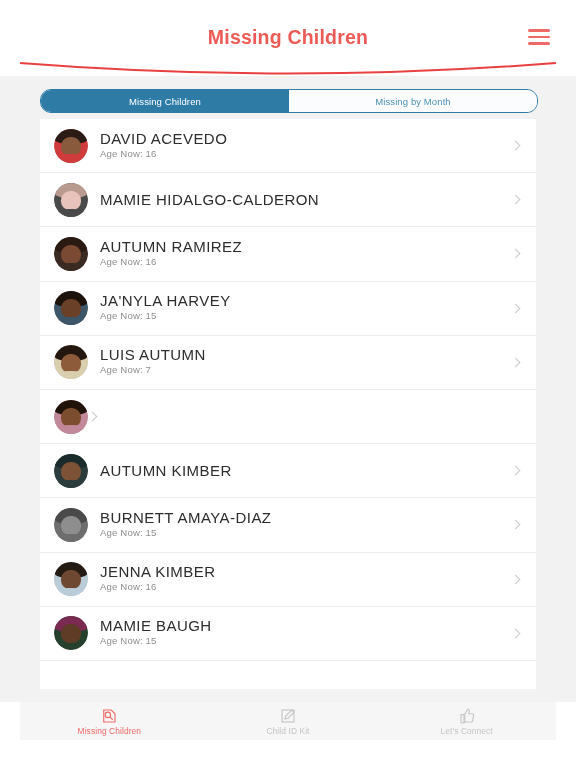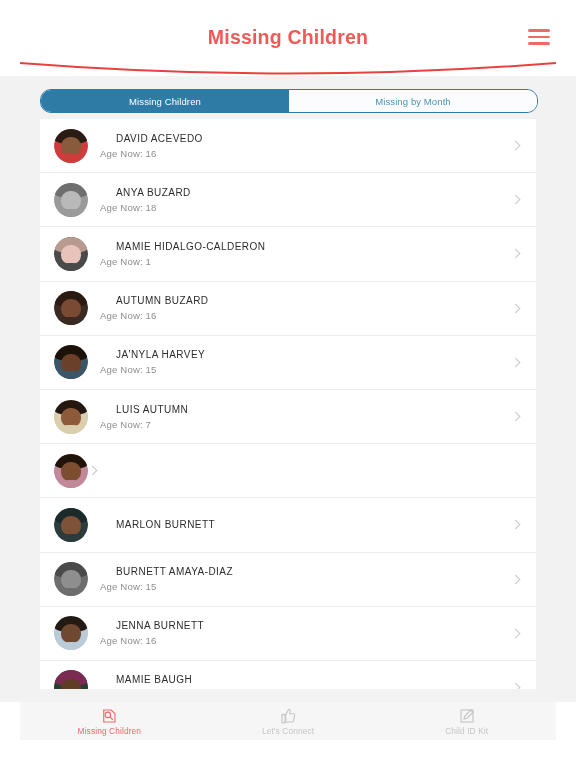--- a/index.html
+++ b/index.html
@@ -109,26 +109,25 @@
     position:absolute;left:22%;right:22%;top:24%;height:56%;
     border-radius:48% 48% 46% 46%;
   }
   .row-text{
     margin-left:12px;
     display:flex;flex-direction:column;justify-content:center;
     flex:1 1 auto;
     min-width:0;
   }
   .row-name{
-    font-size:10px;
+    font-size:15px;
     color:#2c2c2c;
     letter-spacing:.45px;
     line-height:15px;
     white-space:nowrap;
-    margin-left:16px;
   }
   .row-sub{
     font-size:9.6px;
     color:#8e8e8e;
     letter-spacing:.15px;
     line-height:14px;
     margin-top:1px;
     white-space:nowrap;
   }
   .chev{
@@ -218,53 +217,39 @@
                 <span class="shirt" style="background:#d03c3c"></span>
               </div>
               <div class="row-text">
                 <div class="row-name">DAVID ACEVEDO</div>
                 <div class="row-sub">Age Now: 16</div>
               </div>
               <span class="chev"></span>
             </div>
             <div class="row">
               <div class="avatar">
-                <span class="face" style="background:#9a9a9a"></span>
-                <span class="hair" style="background:#6f6f6f"></span>
-                <span class="skin" style="background:#b9b9b9"></span>
-                <span class="shirt" style="background:#9a9a9a"></span>
-              </div>
-              <div class="row-text">
-                <div class="row-name">ANYA BUZARD</div>
-                <div class="row-sub">Age Now: 18</div>
-              </div>
-              <span class="chev"></span>
-            </div>
-            <div class="row">
-              <div class="avatar">
                 <span class="face" style="background:#4a4a4a"></span>
                 <span class="hair" style="background:#b99a8e"></span>
                 <span class="skin" style="background:#e8c3bb"></span>
                 <span class="shirt" style="background:#4a4a4a"></span>
               </div>
               <div class="row-text">
                 <div class="row-name">MAMIE HIDALGO-CALDERON</div>
-                <div class="row-sub">Age Now: 1</div>
               </div>
               <span class="chev"></span>
             </div>
             <div class="row">
               <div class="avatar">
                 <span class="face" style="background:#3a2a22"></span>
                 <span class="hair" style="background:#2b1a12"></span>
                 <span class="skin" style="background:#7a4a33"></span>
                 <span class="shirt" style="background:#3a2a22"></span>
               </div>
               <div class="row-text">
-                <div class="row-name">AUTUMN BUZARD</div>
+                <div class="row-name">AUTUMN RAMIREZ</div>
                 <div class="row-sub">Age Now: 16</div>
               </div>
               <span class="chev"></span>
             </div>
             <div class="row">
               <div class="avatar">
                 <span class="face" style="background:#3c5668"></span>
                 <span class="hair" style="background:#1d1209"></span>
                 <span class="skin" style="background:#6b4028"></span>
                 <span class="shirt" style="background:#3c5668"></span>
@@ -298,21 +283,21 @@
               <span class="chev"></span>
             </div>
             <div class="row">
               <div class="avatar">
                 <span class="face" style="background:#2c3b3b"></span>
                 <span class="hair" style="background:#1b2a2a"></span>
                 <span class="skin" style="background:#7e5236"></span>
                 <span class="shirt" style="background:#2c3b3b"></span>
               </div>
               <div class="row-text">
-                <div class="row-name">MARLON BURNETT</div>
+                <div class="row-name">AUTUMN KIMBER</div>
               </div>
               <span class="chev"></span>
             </div>
             <div class="row">
               <div class="avatar">
                 <span class="face" style="background:#6d6d6d"></span>
                 <span class="hair" style="background:#4a4a4a"></span>
                 <span class="skin" style="background:#8e8e8e"></span>
                 <span class="shirt" style="background:#6d6d6d"></span>
               </div>
@@ -323,21 +308,21 @@
               <span class="chev"></span>
             </div>
             <div class="row">
               <div class="avatar">
                 <span class="face" style="background:#b9ccd8"></span>
                 <span class="hair" style="background:#241a14"></span>
                 <span class="skin" style="background:#6e4830"></span>
                 <span class="shirt" style="background:#b9ccd8"></span>
               </div>
               <div class="row-text">
-                <div class="row-name">JENNA BURNETT</div>
+                <div class="row-name">JENNA KIMBER</div>
                 <div class="row-sub">Age Now: 16</div>
               </div>
               <span class="chev"></span>
             </div>
             <div class="row">
               <div class="avatar">
                 <span class="face" style="background:#25402c"></span>
                 <span class="hair" style="background:#7b2a52"></span>
                 <span class="skin" style="background:#5f3c26"></span>
               </div>
@@ -360,32 +345,32 @@
           <path d="M5 4h10l5 5v11H5z"></path>
           <circle cx="10.5" cy="10.5" r="3.6"></circle>
           <line x1="13.2" y1="13.2" x2="17" y2="17"></line>
         </svg>
       </span>
       <span class="tab-label">Missing Children</span>
     </div>
     <div class="tab inactive">
       <span class="tab-icon">
         <svg viewBox="0 0 24 24" width="18" height="18" fill="none" stroke="#c5c5c7" stroke-width="1.5">
+          <rect x="4" y="4" width="16" height="16"></rect>
+          <path d="M8 16l1-4 8-8 3 3-8 8z"></path>
+        </svg>
+      </span>
+      <span class="tab-label">Child ID Kit</span>
+    </div>
+    <div class="tab inactive">
+      <span class="tab-icon">
+        <svg viewBox="0 0 24 24" width="18" height="18" fill="none" stroke="#c5c5c7" stroke-width="1.5">
           <path d="M9 21V10l4-7c1.6 0 2.4 1 2.1 2.4L14.4 9H19c1.2 0 2 1 1.8 2.1l-1.3 7c-.2 1.1-1 1.9-2.1 1.9H9z"></path>
           <rect x="4" y="10" width="4" height="11"></rect>
         </svg>
       </span>
       <span class="tab-label">Let's Connect</span>
     </div>
-    <div class="tab inactive">
-      <span class="tab-icon">
-        <svg viewBox="0 0 24 24" width="18" height="18" fill="none" stroke="#c5c5c7" stroke-width="1.5">
-          <rect x="4" y="4" width="16" height="16"></rect>
-          <path d="M8 16l1-4 8-8 3 3-8 8z"></path>
-        </svg>
-      </span>
-      <span class="tab-label">Child ID Kit</span>
-    </div>
   </div>
 
   <div class="bottom-blank"></div>
 
 </div>
 
 </body></html>

